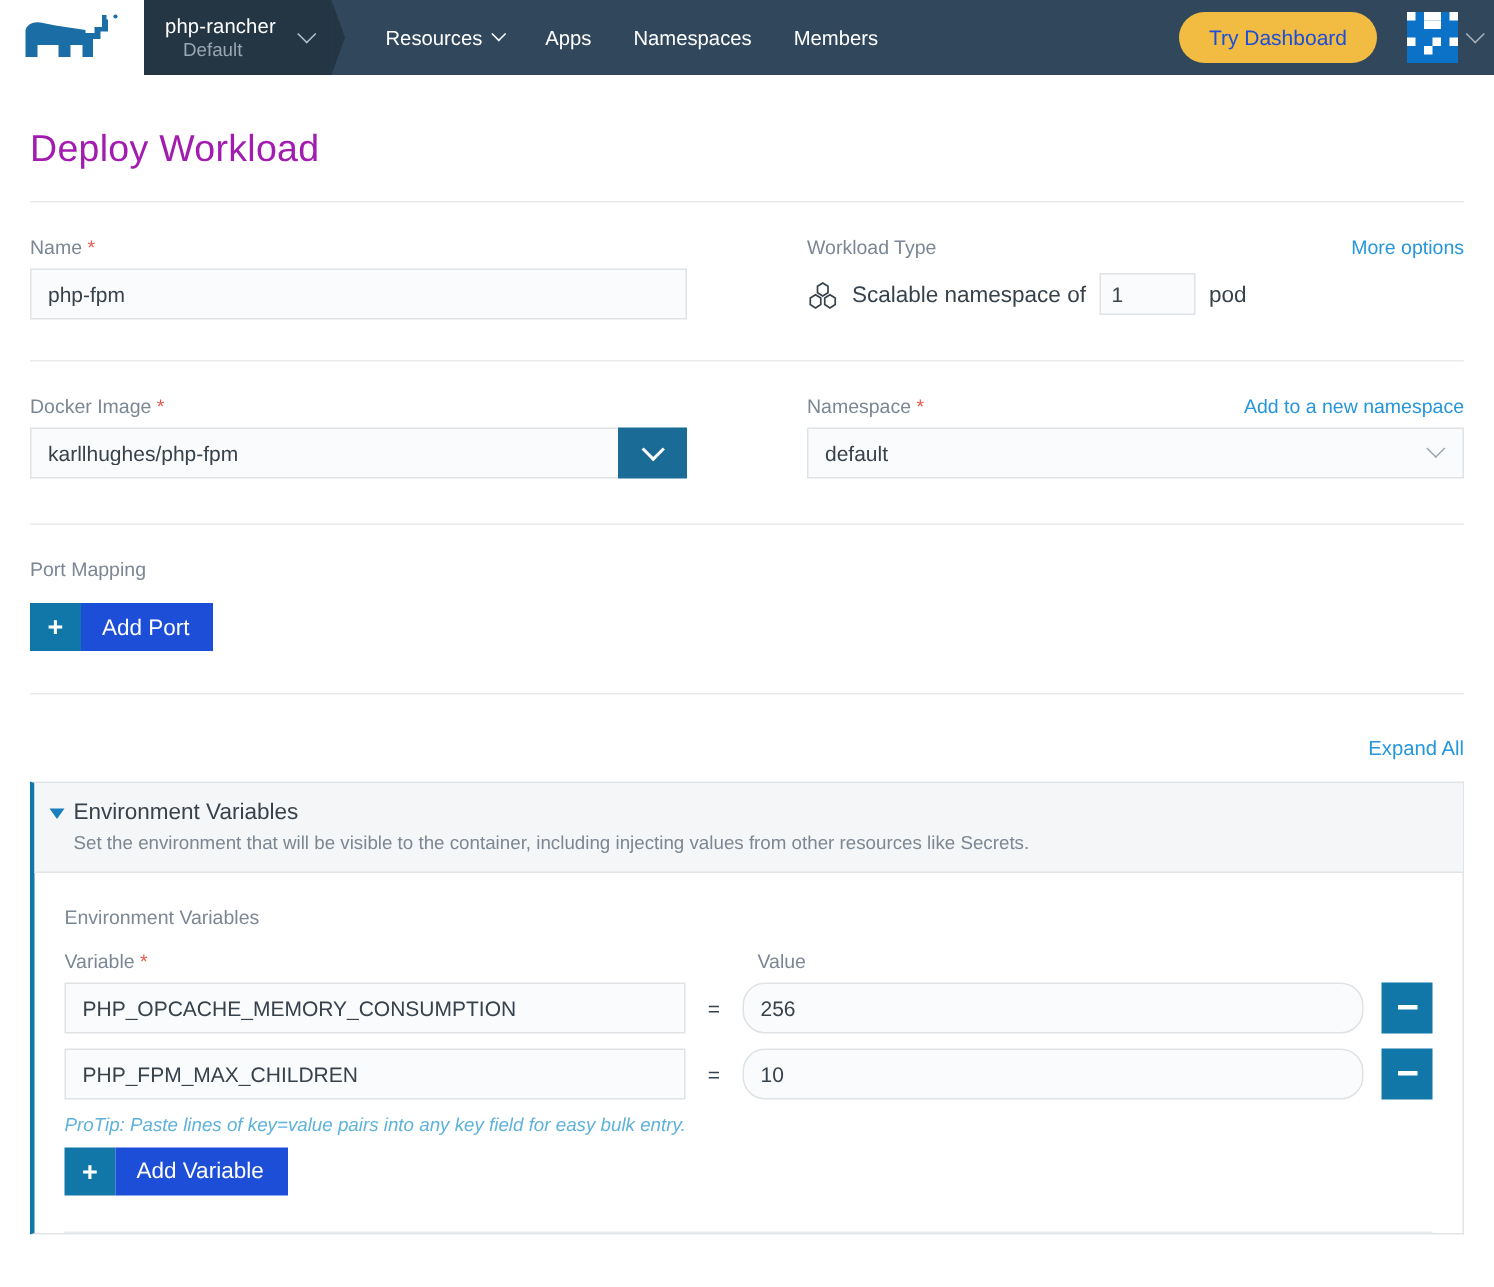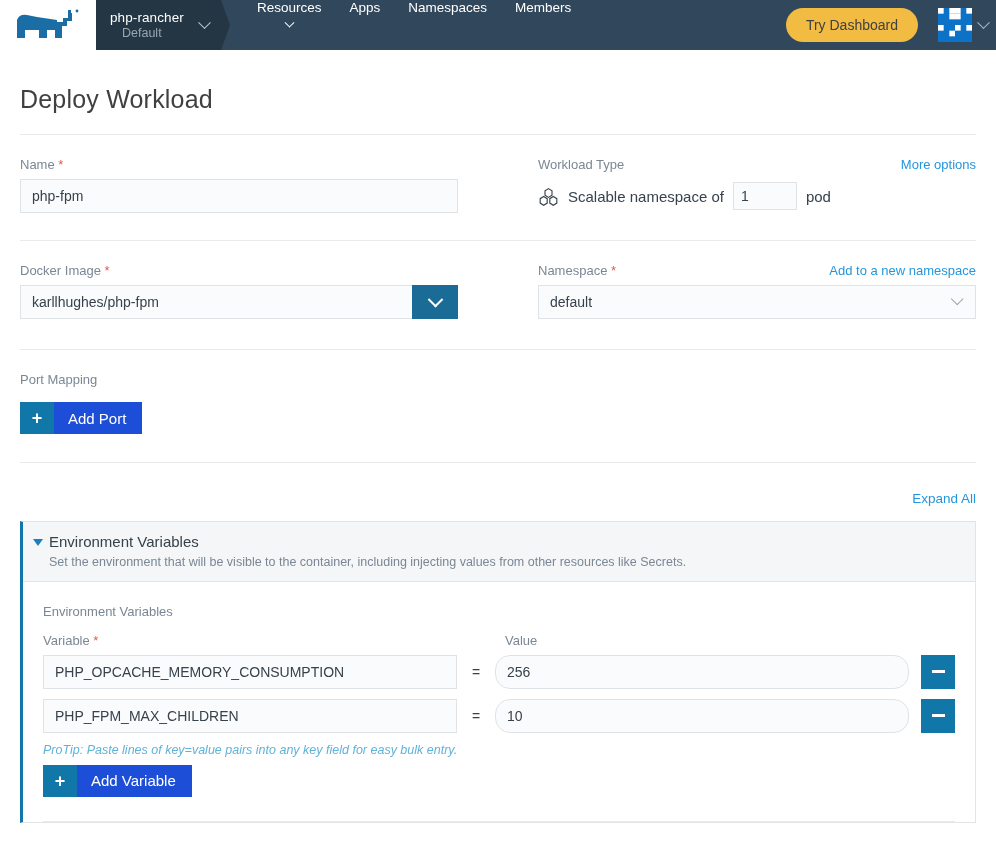--- a/index.html
+++ b/index.html
@@ -78,39 +78,38 @@
   .nav-item {
     color: #ffffff;
     font-size: 13.5px;
     padding: 0 14px;
     height: 50px;
     display: flex;
     align-items: center;
     gap: 7px;
     cursor: pointer;
     white-space: nowrap;
-    flex-direction: column;
   }
   .nav-item .chev {
     width: 7px; height: 7px;
     border-right-width: 1.6px;
     border-bottom-width: 1.6px;
     border-color: #ffffff;
     transform: rotate(45deg) translate(-2px,-2px);
   }
 
   .header-right {
     display: flex;
     align-items: center;
     gap: 0;
     padding-right: 8px;
   }
   .try-dash {
     background: #f2bb42;
-    color: #404040;
+    color: #1d4ed8;
     border: none;
     border-radius: 20px;
     height: 34px;
     padding: 0 20px;
     font-size: 14px;
     font-family: "Liberation Sans", sans-serif;
     cursor: pointer;
     white-space: nowrap;
   }
   .avatar-wrap {
@@ -126,21 +125,21 @@
     border-right: 1.8px solid #aab6c0;
     border-bottom: 1.8px solid #aab6c0;
     transform: rotate(45deg) translate(-2px,-2px);
   }
 
   
   .page { padding: 0 20px; }
 
   .page-title {
     font-size: 25px;
-    color: #404040;
+    color: #a21caf;
     font-weight: normal;
     margin: 35px 0 0 0;
     letter-spacing: .2px;
   }
 
   .divider {
     height: 1px;
     background: #e8ebec;
     margin: 20px 0 0 0;
   }

